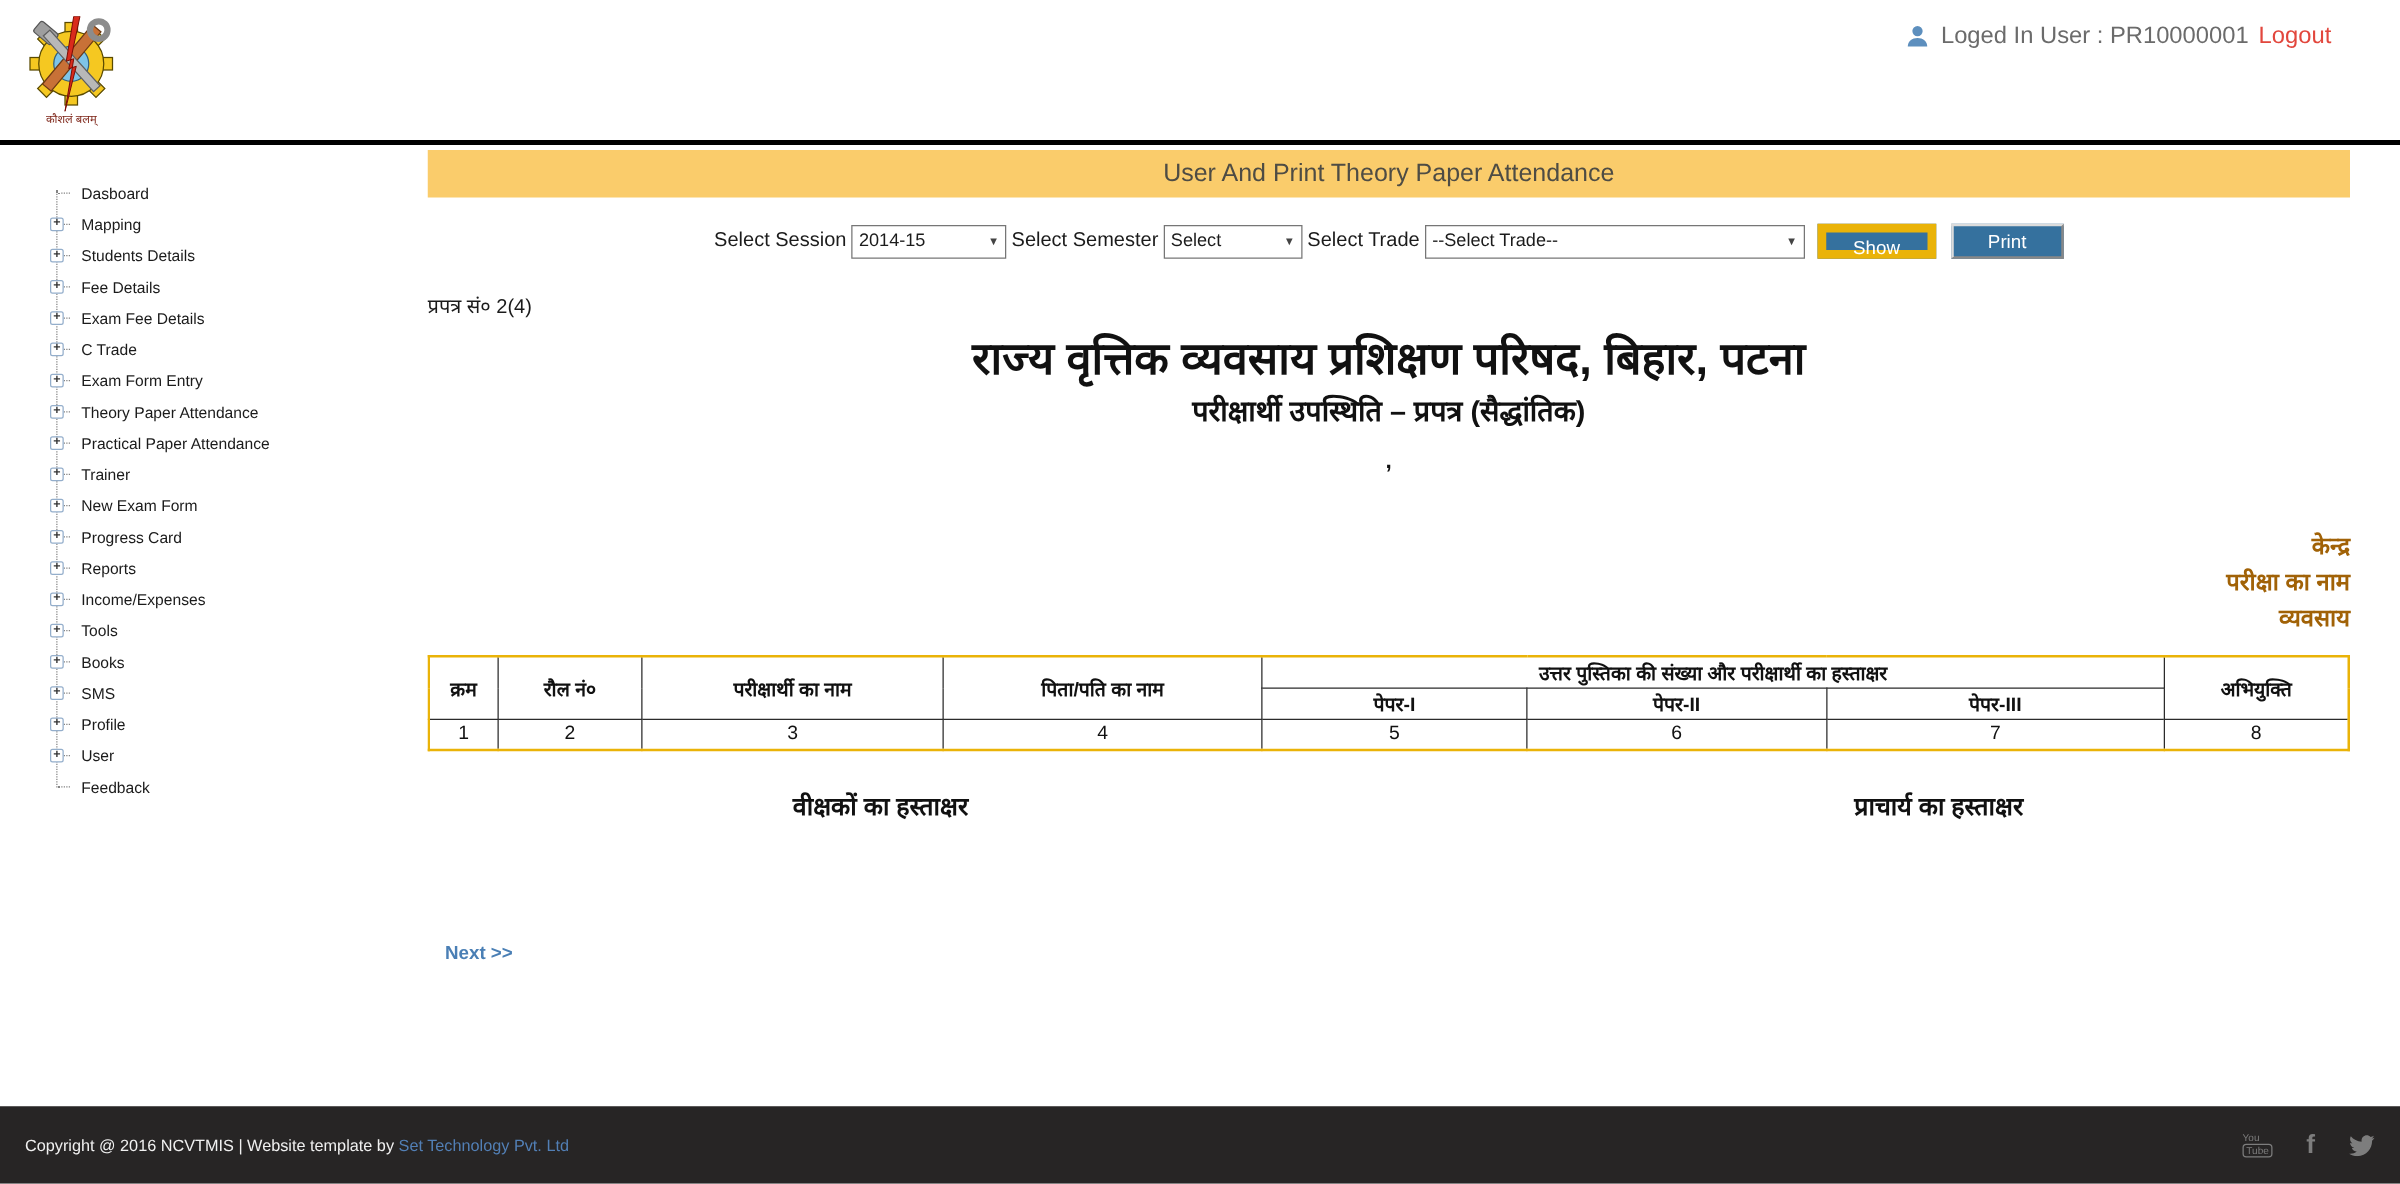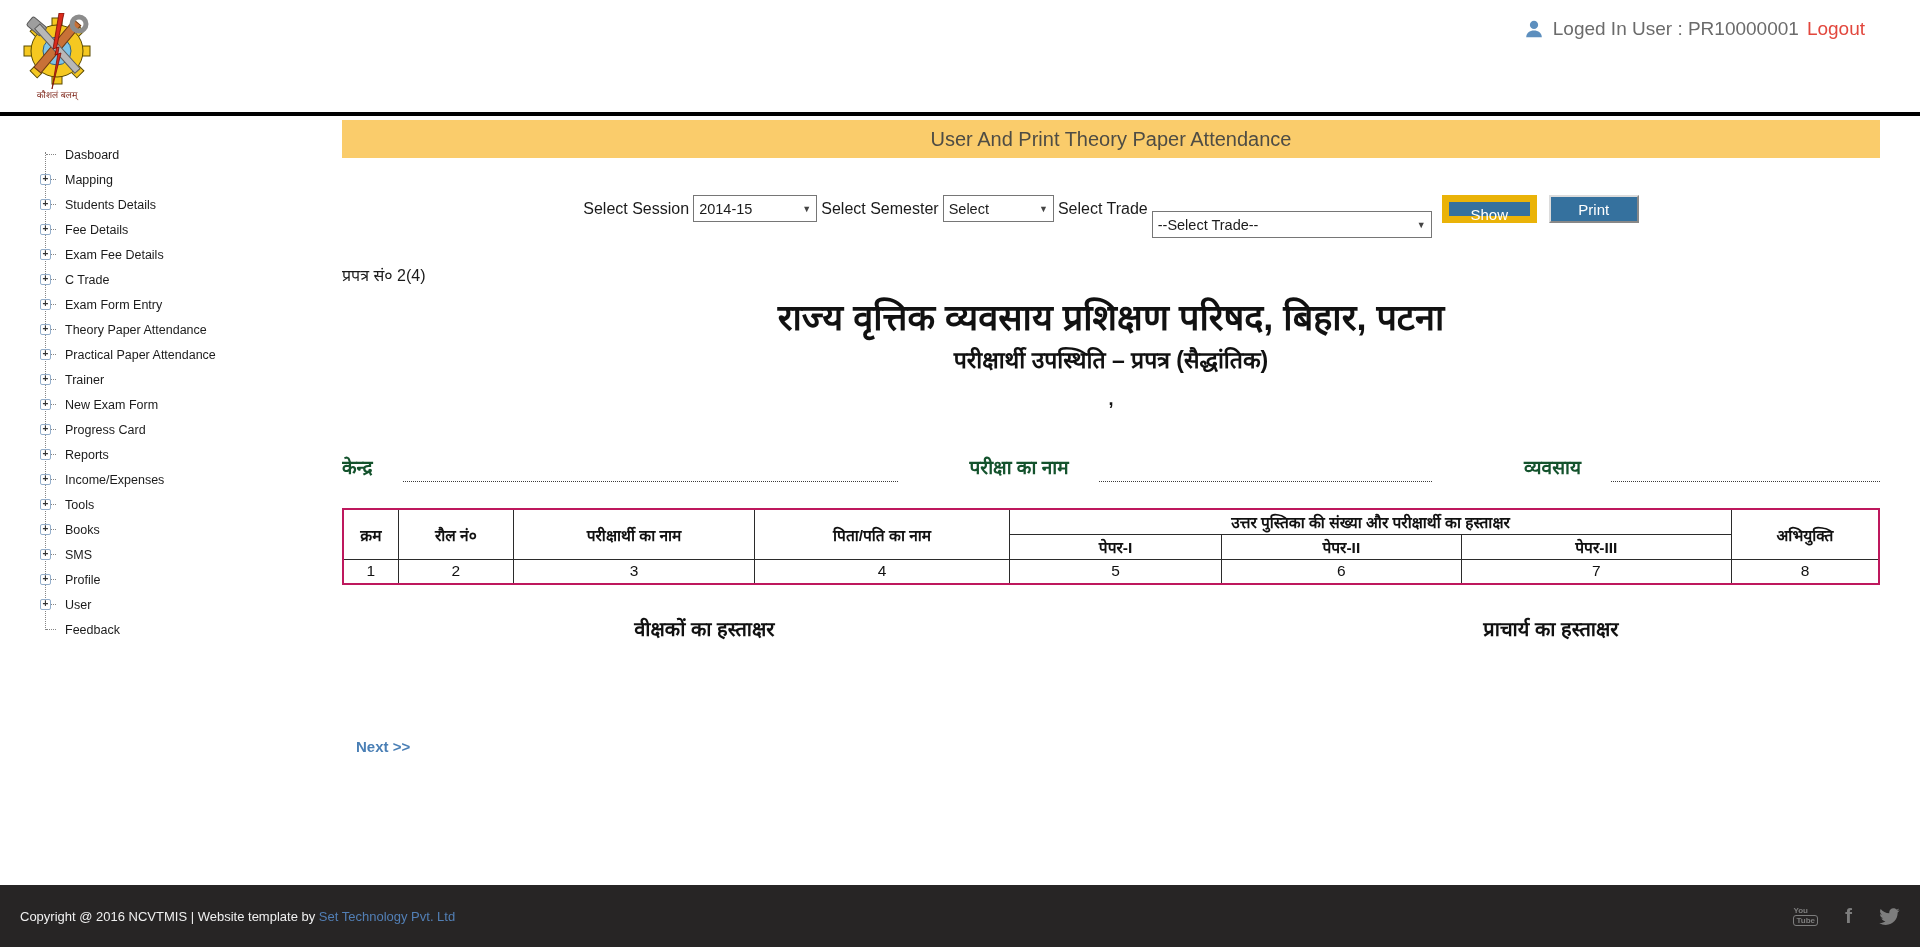--- a/index.html
+++ b/index.html
@@ -28,55 +28,55 @@
   main { flex:1 1 auto; padding-right:40px; overflow:hidden; }
 
   .banner { height:38px; margin-top:4px; background:var(--banner,#FACC6B); display:flex; align-items:center; justify-content:center; font-size:20px; color:#4e4c44; }
 
   
   .filters { margin-top:21px; display:flex; align-items:center; justify-content:center; gap:4px; font-size:16px; color:#1b1b1b; }
   .sel { border:1px solid #767676; background:#fff; height:27px; display:inline-flex; align-items:center; padding:0 5px; font-size:14.5px; color:#1b1b1b; cursor:pointer; justify-content:space-between;gap:42px; }
   .sel .arrow { font-size:9px; color:#444; margin-left:8px; }
   .sel-session { min-width:80px; }
   .sel-semester { min-width:68px; }
-  .sel-trade { width:280px;margin-top:32px; }
+  .sel-trade { width:304px; }
   .btn { height:28px; color:#fff; font-size:15px; background:var(--button-blue,#35719E); cursor:pointer; text-align:center; line-height:26px; }
   .btn-show { width:95px; border:7px solid #eab308; margin-left:6px; }
   .btn-print { width:90px; border:2px outset #dcdcdc; margin-left:8px; }
 
   
   .form-no { margin-top:26px; font-size:16px; color:#1b1b1b; }
   .form-title { margin-top:6px; text-align:center; font-size:36px; font-weight:bold; color:#111; }
   .form-subtitle { margin-top:2px; text-align:center; font-size:23px; font-weight:bold; color:#111; }
   .form-comma { margin-top:14px; text-align:center; font-size:18px; font-weight:bold; color:#111; }
 
-  .fields { margin-top:44px; display:flex; align-items:flex-end; font-size:19px; font-weight:bold; color:#14532d; }
+  .fields { margin-top:44px; display:flex; align-items:flex-end; font-size:19px; font-weight:bold; color:#a16207;flex-direction:column; }
   .field-label { white-space:nowrap; padding-bottom:2px; }
   .dotline { border-bottom:1px dotted #3b3b3b; height:1em; margin-left:30px; }
   .line-kendra { flex:4.6; margin-right:72px; }
   .line-exam { flex:3.1; margin-right:92px; }
   .line-trade { flex:2.5; }
 
   
-  table.att { width:100%; margin-top:26px; border-collapse:collapse; border:2px solid #be185d; table-layout:fixed; }
+  table.att { width:100%; margin-top:14px; border-collapse:collapse; border:2px solid #eab308; table-layout:fixed; }
   table.att th, table.att td { border:1px solid #2b2b2b; text-align:center; vertical-align:middle; font-size:15.5px; color:#111; padding:1px 2px; }
   table.att th { font-weight:bold; height:20px; }
   table.att td { height:24px; font-weight:normal; }
 
   
   .sigs { margin-top:30px; display:flex; justify-content:space-between; padding-left:19%; padding-right:17%; font-size:20px; font-weight:bold; color:#111; }
 
   .next-link { display:inline-block; margin-top:96px; margin-left:14px; font-size:15px; font-weight:bold; color:var(--link-blue,#4A7FB5); text-decoration:none; cursor:pointer; }
 
   
   footer { height:62px; flex:0 0 auto; background:var(--footer-bg,#272525); display:flex; align-items:center; padding:0 20px; color:#f0f0f0; font-size:13px; }
   footer .copy { flex:1; }
   footer .copy a { color:#527FB5; text-decoration:none;text-align:right; }
   .social { display:flex; align-items:center; gap:27px; color:#7d7d7d; }
-  .yt { font-size:8px; line-height:7px; text-align:left; font-weight:bold; cursor:pointer; }
+  .yt { font-size:8px; line-height:7px; text-align:left; font-weight:normal; cursor:pointer; }
   .yt .tube { display:inline-block; border:1px solid #7d7d7d; border-radius:3px; padding:1px 2px; margin-top:1px; }
   .fb { font-size:21px; font-weight:bold; cursor:pointer; line-height:20px; }
   .tw { cursor:pointer; display:flex; }
 </style>
 </head>
 <body>
 
 <div class="page">
 
   <header>

